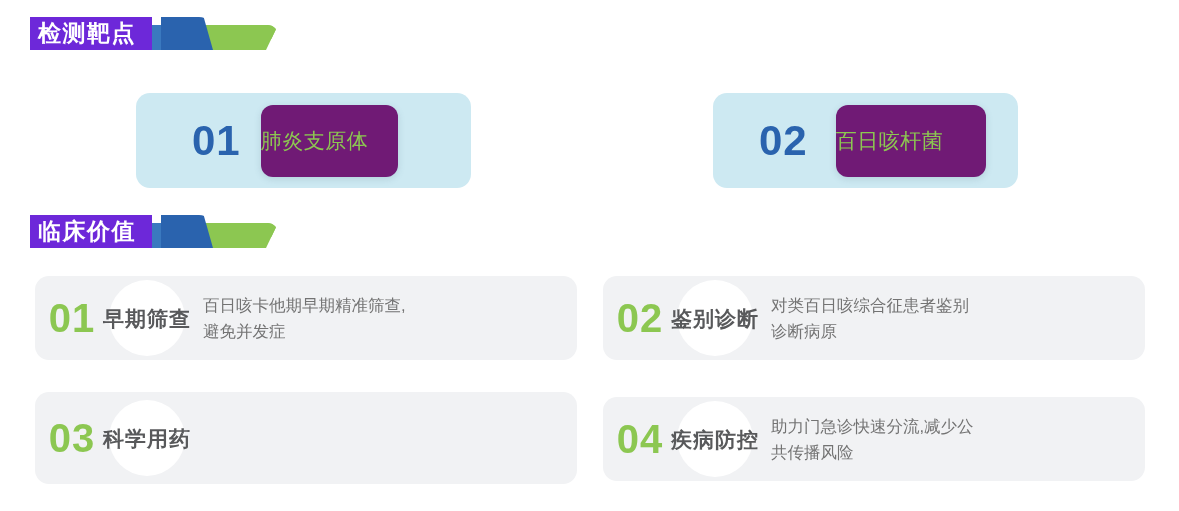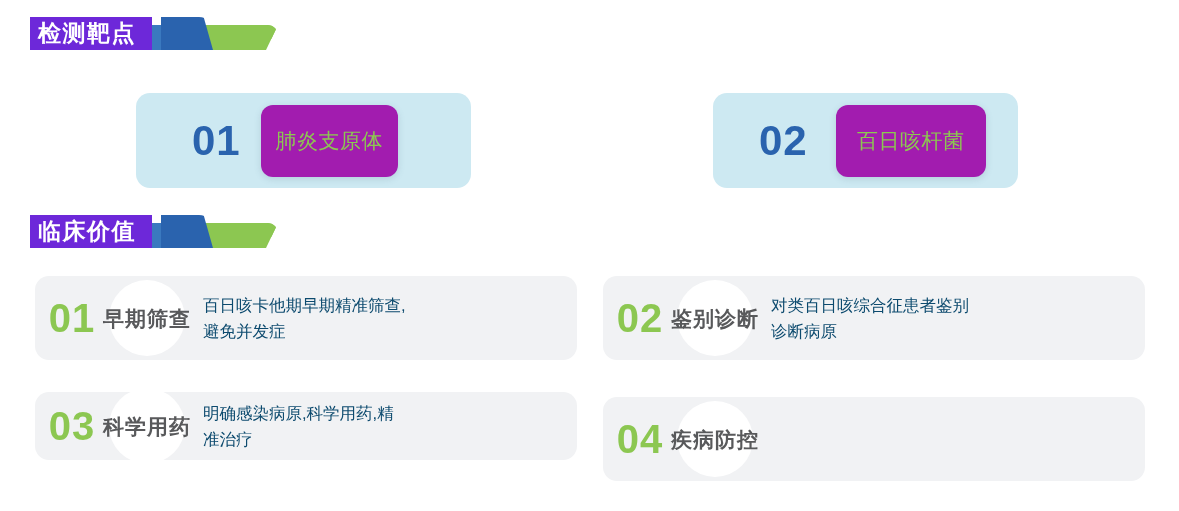--- a/index.html
+++ b/index.html
@@ -91,26 +91,26 @@
     align-items: center;
   }
   .target-num {
     color: #2a63ae;
     font-size: 42px;
     font-weight: bold;
     letter-spacing: 1px;
     line-height: 1;
   }
   .target-chip {
-    background: #a21caf;
+    background: #701a75;
     border-radius: 12px;
     box-shadow: 0 2px 7px rgba(80,110,130,0.20);
     display: flex;
     align-items: center;
-    justify-content: center;
+    justify-content: flex-start;
   }
   .target-chip-text {
     color: #8cc751;
     font-size: 21px;
     font-weight: normal;
     letter-spacing: 0.5px;
     white-space: nowrap;
   }
 
   
@@ -145,21 +145,21 @@
   .value-circle span {
     color: #58595b;
     font-size: 21px;
     font-weight: bold;
     line-height: 25px;
     letter-spacing: 1px;
     white-space: nowrap;
   }
   .value-desc {
     margin-left: 18px;
-    color: #0c4a6e;
+    color: #737373;
     font-size: 16.5px;
     line-height: 26px;
     white-space: pre-line;
   }
 </style>
 </head>
 <body>
 
 <div class="banner">
   <div class="banner-green"></div>
@@ -206,29 +206,29 @@
 <div class="value-card" style="left:603px; top:276px; width:542px; height:84px;">
   <span class="value-num">02</span>
   <div class="value-circle">
     <span>鉴别</span>
     <span>诊断</span>
   </div>
   <div class="value-desc">对类百日咳综合征患者鉴别
 诊断病原</div>
 </div>
 
-<div class="value-card" style="left:35px; top:392px; width:542px; height:68px;">
+<div class="value-card" style="left:35px; top:392px; width:542px; height:92px;">
   <span class="value-num">03</span>
   <div class="value-circle">
     <span>科学</span>
     <span>用药</span>
   </div>
-  <div class="value-desc">明确感染病原,科学用药,精
-准治疗</div>
 </div>
 
 <div class="value-card" style="left:603px; top:397px; width:542px; height:84px;">
   <span class="value-num">04</span>
   <div class="value-circle">
     <span>疾病</span>
     <span>防控</span>
   </div>
+  <div class="value-desc">助力门急诊快速分流,减少公
+共传播风险</div>
 </div>
 
 </body></html>

